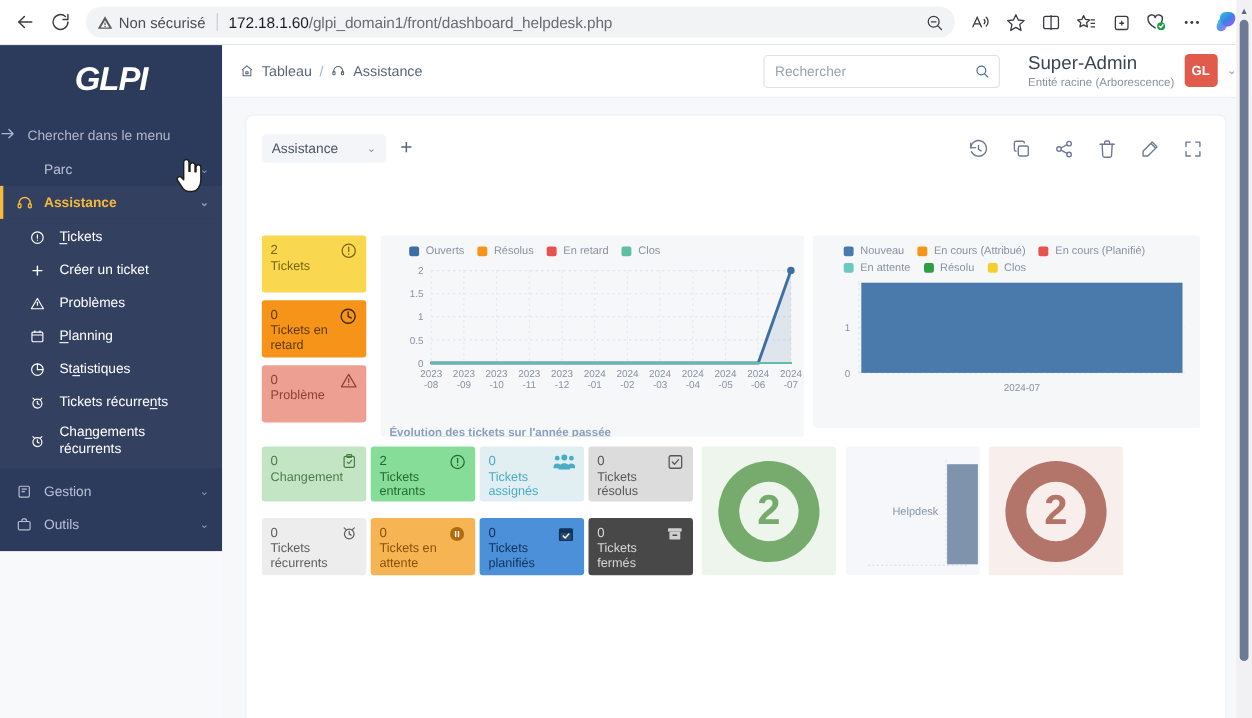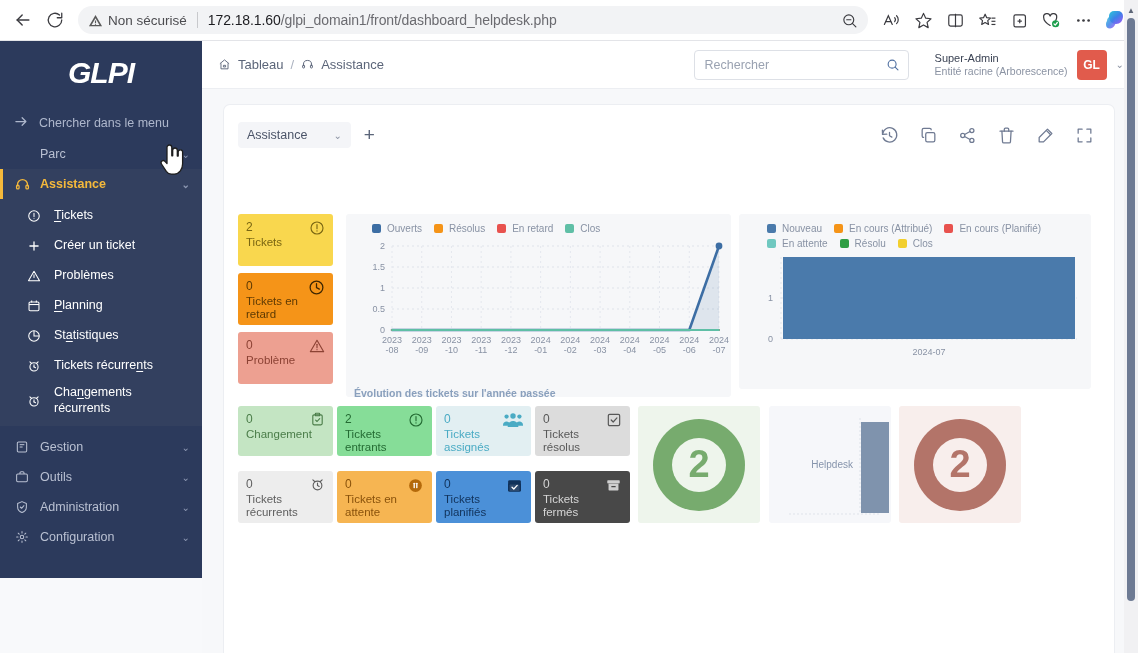--- a/index.html
+++ b/index.html
@@ -48,35 +48,35 @@
 
   
   #app {
     width: 1138px; height: 612px;
     display: flex; position: relative;
     background: #f8f9fb;
   }
 
   
   #sidebar {
-    width: 202px; height: 537px; flex: 0 0 202px;
+    width: 202px; height: 460px; flex: 0 0 202px;
     background: #2c3a5c;
     overflow: hidden;
     position: relative;
   }
   #glpi-logo {
     height: 60px; display:flex; align-items:center; justify-content:center;
     color: #ffffff;
     font-size: 30px; font-weight: 700; font-style: italic;
     letter-spacing: -1px;
     padding-top: 4px;
   }
   .menu-search {
     display:flex; align-items:center; gap:10px;
-    height: 32px; padding-left: 14px;
+    height: 32px; 
     color: #aeb7cc; font-size: 12.5px;
     margin-top: 6px;
   }
   .menu-row {
     display:flex; align-items:center;
     height: 30px; padding-left: 14px; padding-right: 12px;
     color: #b9c0d2; font-size: 12.5px;
     gap: 10px; position: relative;
   }
   .menu-row .m-ico { width:16px; display:flex; justify-content:center; align-items:center; flex:0 0 16px;}
@@ -115,21 +115,21 @@
     display:flex; align-items:center; padding: 0 8px 0 10px;
     background:#fff;
   }
   #search-input {
     border:none; outline:none; flex:1 1 auto; font-size:12.5px; color:#5b6579;
     font-family: "Liberation Sans", sans-serif; background:transparent; min-width:0;
   }
   #search-input::placeholder { color:#9aa2b1; }
   #user-area { display:flex; align-items:center; gap:9px; margin-left: 26px; }
   #user-text { text-align:left; line-height:1.3; }
-  #user-name { font-size:11px; color:#3b4354; }
+  #user-name { font-size:17px; color:#3b4354; }
   #user-entity { font-size:10.5px; color:#8b93a3; }
   #avatar {
     width:30px;height:30px;border-radius:4px;background:#e15b4c;color:#fff;
     display:flex;align-items:center;justify-content:center;font-size:12px;font-weight:600;
   }
   #user-chev { color:#8b93a3; font-size:10px; }
 
   
   #dash {
     margin: 16px 24px 0 22px;

